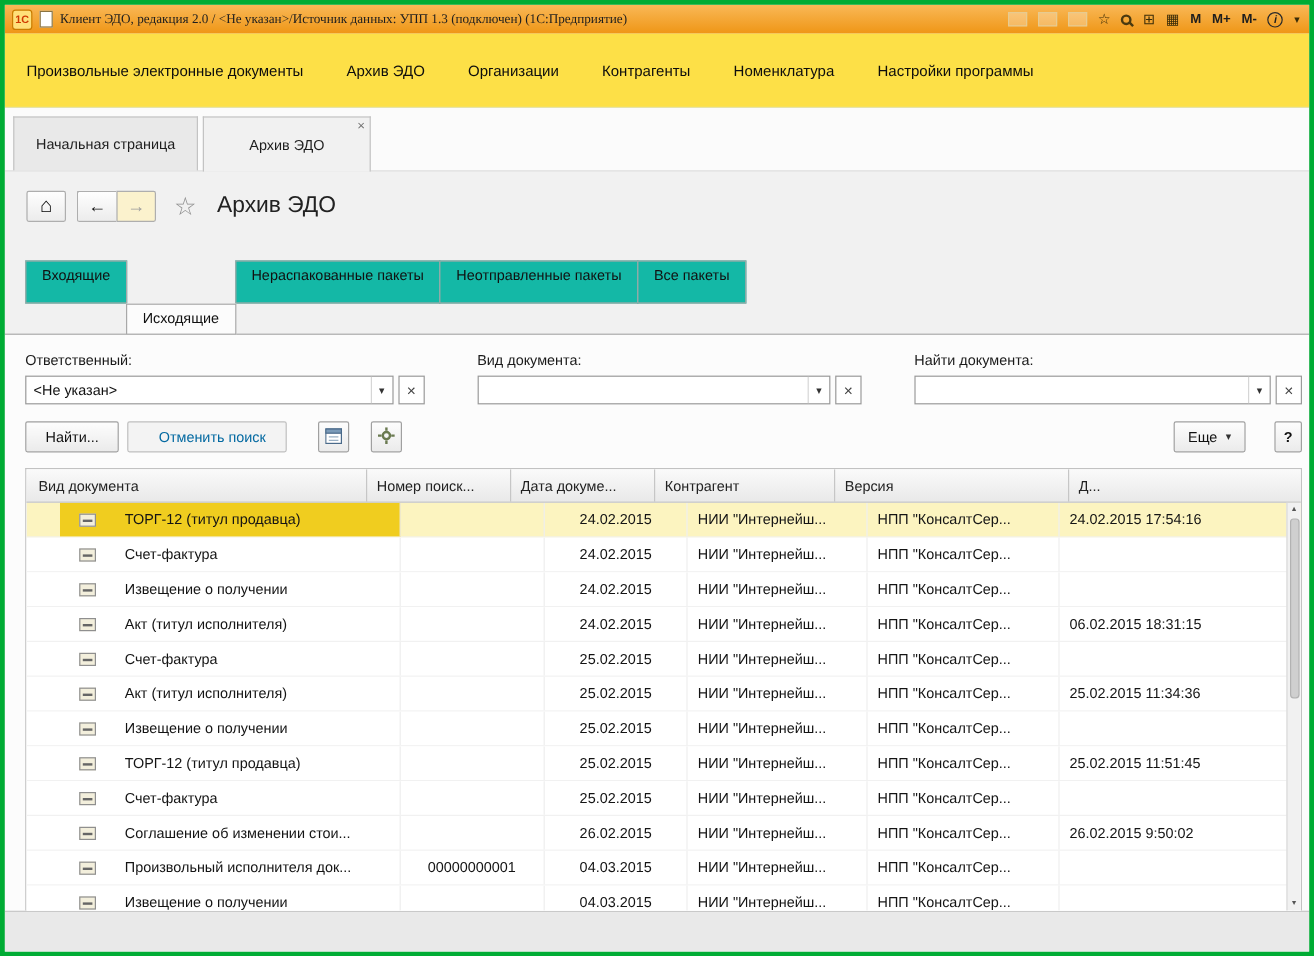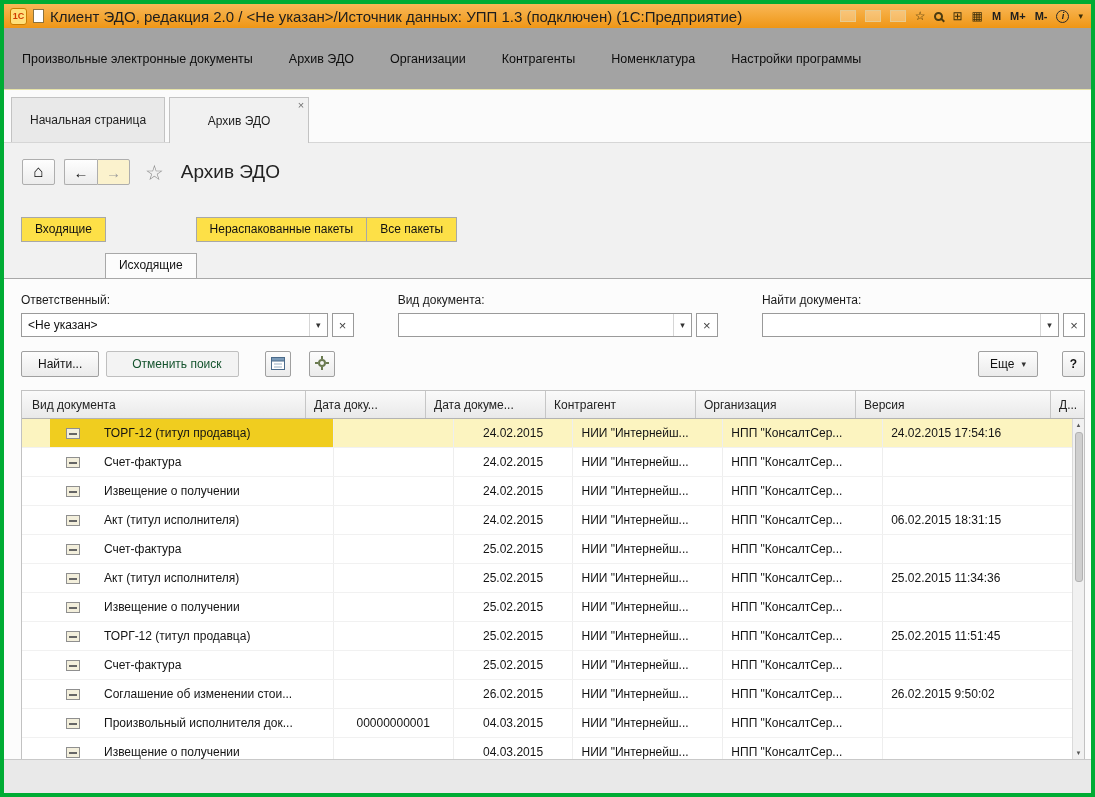--- a/index.html
+++ b/index.html
@@ -7,34 +7,34 @@
   body { font-family:"Liberation Sans", sans-serif; }
   .screen{ width:1095px; height:797px; border:4px solid #00ac34; background:#f1f1f1;
            display:flex; flex-direction:column; overflow:hidden; position:relative; }
 
   
   .titlebar{ height:24px; flex:0 0 auto; background:linear-gradient(#f9b857,#ef9616);
              display:flex; align-items:center; padding:0 8px 0 6px; gap:6px; }
   .logo-badge{ width:17px; height:17px; border-radius:3px; background:#ffe07a; border:1px solid #c97c00;
                color:#d03a00; font-weight:bold; font-size:9px; display:flex; align-items:center; justify-content:center; flex:0 0 auto;}
   .doc-badge{ width:11px; height:14px; background:#fff; border:1px solid #8a7340; flex:0 0 auto;}
-  .title-text{ font-size:15px; color:#1e1e1e; white-space:nowrap; overflow:hidden; flex:1 1 auto; }
+  .title-text{ font-size:11px; color:#1e1e1e; white-space:nowrap; overflow:hidden; flex:1 1 auto;font-family:Liberation Serif, serif; }
   .tb-right{ display:flex; align-items:center; gap:9px; flex:0 0 auto; }
   .win-btn{ width:16px; height:12px; border:1px solid #e7cb90; background:rgba(255,255,255,.28); display:inline-block;}
   .tb-ico{ font-size:12px; color:#3a2c08; line-height:1; }
   .tb-ico.small{ font-size:9px; }
   .tb-m{ font-size:11px; font-weight:bold; color:#1e1e1e; }
   .mag{ width:9px; height:9px; border:2px solid #4a3a10; border-radius:50%; position:relative; display:inline-block;}
   .mag::after{ content:""; position:absolute; width:5px; height:2px; background:#4a3a10;
                transform:rotate(45deg); right:-4px; bottom:-2px; }
   .circle-i{ width:13px; height:13px; border:1px solid #2a2a2a; border-radius:50%; font-size:9px;
              font-weight:bold; font-style:italic; color:#1e1e1e; display:flex; align-items:center; justify-content:center;}
 
   
-  .menubar{ height:62px; flex:0 0 auto; background:#a3a3a3; border-bottom:1px solid #e6e3a8;
+  .menubar{ height:62px; flex:0 0 auto; background:#fde047; border-bottom:1px solid #e6e3a8;
             display:flex; align-items:center; padding:0 18px; gap:36px; }
   .menu-item{ font-size:12.5px; color:#0d0d0d; white-space:nowrap; cursor:default; }
 
   
   .wintabs{ height:53px; flex:0 0 auto; background:#fbfbfb; display:flex; align-items:flex-end;
             padding:7px 0 0 7px; gap:4px; border-bottom:1px solid #d6d6d6; }
   .wintab{ height:45px; background:#e9e9e9; border:1px solid #c3c3c3; border-bottom:none;
            display:flex; align-items:center; justify-content:center; font-size:12px; color:#1e1e1e;
            padding:0 18px; position:relative; min-width:140px; }
   .wintab.active{ background:#f1f1f1; height:46px; margin-bottom:-1px; z-index:2; }
@@ -47,22 +47,22 @@
   .tool-btn{ height:26px; border:1px solid #aeaeae; background:linear-gradient(#fefefe,#ececec);
              border-radius:2px; font-family:inherit; display:flex; align-items:center; justify-content:center; cursor:pointer;}
   .home-btn{ width:33px; font-size:17px; color:#000; font-weight:bold;}
   .nav-group{ display:flex; }
   .nav-back{ width:33px; font-size:15px; font-weight:bold; color:#111; border-right:none; border-radius:2px 0 0 2px;}
   .nav-fwd{ width:33px; font-size:15px; font-weight:bold; color:#9c9c9c; background:#fbf2cd; border-radius:0 2px 2px 0;}
   .fav-star{ font-size:21px; color:#8e8e8e; margin-left:6px; cursor:pointer; line-height:1;}
   .page-title{ font-size:19px; color:#222; margin-left:8px; }
 
   .viewtabs{ display:flex; margin:30px 0 0 17px; flex:0 0 auto; position:relative; z-index:1;}
-  .vtab{ height:25px; line-height:23px; padding:0 13px; font-size:12px; color:#111;
-         background:#fde047; border:1px solid #a8a8a8; margin-left:-1px; cursor:pointer; white-space:nowrap;}
+  .vtab{ height:36px; line-height:23px; padding:0 13px; font-size:12px; color:#111;
+         background:#14b8a6; border:1px solid #a8a8a8; margin-left:-1px; cursor:pointer; white-space:nowrap;}
   .vtab:first-child{ margin-left:0; }
   .vtab.active{ background:#fcfcfc; height:26px; margin-bottom:-1px; z-index:3; position:relative;margin-top:36px;}
 
   .panel{ flex:1; background:#fcfcfc; border-top:1px solid #a8a8a8; display:flex; flex-direction:column;
           padding:14px 6px 0 17px; overflow:hidden; }
 
   .filters{ display:flex; flex:0 0 auto;gap:22px; }
   .filter-group{ width:348px; margin-right:22px; }
   .filter-group.g2{ width:335px; }
   .filter-group.g3{ width:338px; margin-right:0; }
@@ -73,21 +73,21 @@
   .combo-value{ white-space:nowrap; overflow:hidden; }
   .combo-arrow{ margin-left:auto; width:18px; align-self:stretch; display:flex; align-items:center;
                 justify-content:center; font-size:9px; color:#333; border-left:1px solid #d6d6d6; }
   .clear-btn{ width:22px; height:24px; border:1px solid #9a9a9a; background:#fff; font-size:13px; color:#444;
               display:flex; align-items:center; justify-content:center; cursor:pointer; font-family:inherit;}
 
   .actions-row{ display:flex; align-items:center; margin-top:14px; flex:0 0 auto; }
   .btn{ height:26px; border:1px solid #a0a0a0; background:linear-gradient(#fdfdfd,#ebebeb); border-radius:2px;
         font-size:12px; color:#111; padding:0 16px; display:flex; align-items:center; justify-content:center;
         cursor:pointer; font-family:inherit; white-space:nowrap;}
-  .cancel-btn{ margin-left:7px; color:#14532d; background:#f3f3f3; border-color:#bfbfbf;padding-left:25px; }
+  .cancel-btn{ margin-left:7px; color:#0369a1; background:#f3f3f3; border-color:#bfbfbf;padding-left:25px; }
   .icon-btn{ width:26px; padding:0; margin-left:26px; }
   .icon-btn2{ width:26px; padding:0; margin-left:18px; }
   .spacer{ flex:1; }
   .more-btn{ padding:0 11px; gap:7px; }
   .more-btn .dd{ font-size:9px; color:#333; }
   .help-btn{ width:23px; padding:0; margin-left:24px; font-weight:bold; }
 
   
   .table{ margin-top:13px; flex:1; position:relative; background:#fff; border:1px solid #c2c2c2;
           border-bottom:none; display:flex; flex-direction:column; overflow:hidden; }
@@ -176,20 +176,21 @@
         <button class="tool-btn nav-fwd">→</button>
       </div>
       <span class="fav-star">☆</span>
       <span class="page-title">Архив ЭДО</span>
     </div>
 
     <div class="viewtabs">
       <span class="vtab">Входящие</span>
       <span class="vtab active">Исходящие</span>
       <span class="vtab">Нераспакованные пакеты</span>
+      <span class="vtab">Неотправленные пакеты</span>
       <span class="vtab">Все пакеты</span>
     </div>
 
     <div class="panel">
 
       <div class="filters">
         <div class="filter-group g1">
           <div class="filter-label">Ответственный:</div>
           <div class="combo-row">
             <div class="combo">
@@ -249,24 +250,23 @@
         <button class="btn more-btn">
           <span>Еще</span>
           <span class="dd">▾</span>
         </button>
         <button class="btn help-btn">?</button>
       </div>
 
       <div class="table">
         <div class="thead">
           <div class="th c0">Вид документа</div>
-          <div class="th c1">Дата доку...</div>
+          <div class="th c1">Номер поиск...</div>
           <div class="th c2">Дата докуме...</div>
           <div class="th c3">Контрагент</div>
-          <div class="th c4">Организация</div>
           <div class="th c5">Версия</div>
           <div class="th c6">Д...</div>
         </div>
         <div class="tbody">
 
           <div class="tr sel">
             <div class="td c0">
                 <i class="dicon"></i>
                 <span>ТОРГ-12 (титул продавца)</span>
               </div>

